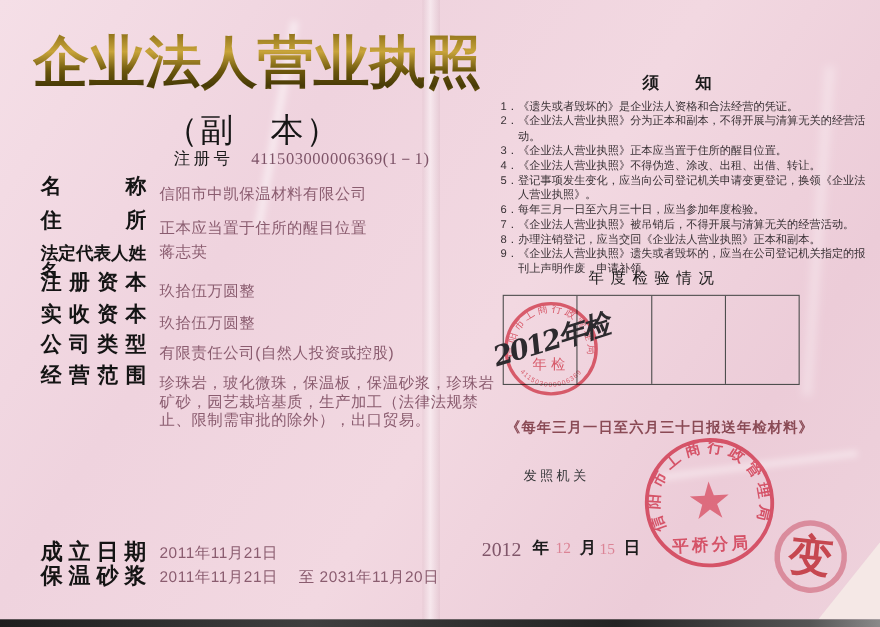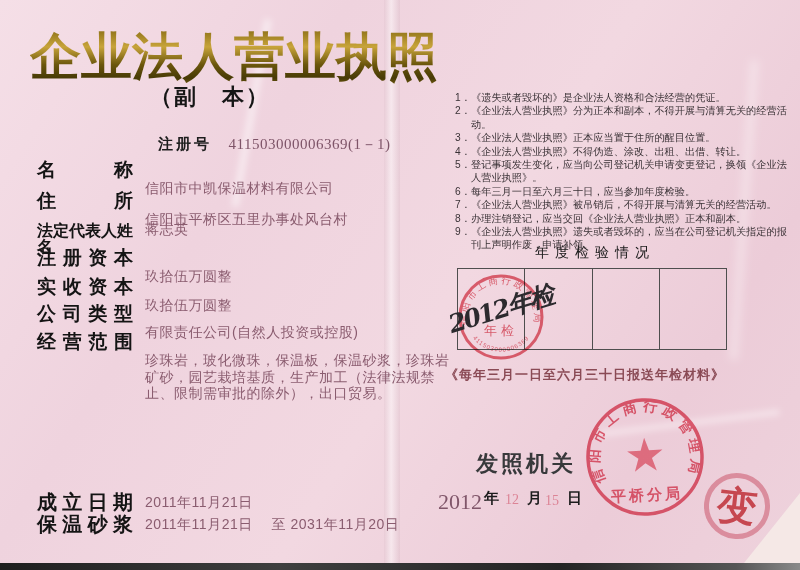--- a/index.html
+++ b/index.html
@@ -19,57 +19,57 @@
     background:linear-gradient(90deg,#1e1e1e,#3f3f3f 35%,#242424 70%,#555 92%,#8a8a8a);}
   .corner-wedge{position:absolute;right:0;bottom:7px;width:70px;height:70px;background:#f6eee9;
     clip-path:polygon(100% 0,100% 100%,20% 100%);opacity:.8;}
 
   
   .title{position:absolute;left:30px;top:28px;margin:0;font-size:51px;line-height:1.15;font-weight:900;
     letter-spacing:0px;white-space:nowrap;
     background:linear-gradient(180deg,#93761c 5%,#c8a43a 32%,#6b560c 62%,#473a06 85%,#7c6412 100%);
     -webkit-background-clip:text;background-clip:text;-webkit-text-fill-color:transparent;color:#6d590e;
     text-shadow:0 0 0 rgba(0,0,0,0);}
-  .subtitle{position:absolute;left:150px;top:82px;font-size:22px;font-weight:bold;color:#161616;letter-spacing:2px;}
+  .subtitle{position:absolute;left:150px;top:98px;font-size:30px;font-weight:normal;color:#161616;letter-spacing:2px;}
   .regrow{position:absolute;left:158px;top:135px;white-space:nowrap;}
-  .reg-label{font-size:15px;font-weight:bold;color:#1d1d1d;letter-spacing:3px;margin-top:48px;}
+  .reg-label{font-size:15px;font-weight:normal;color:#1d1d1d;letter-spacing:3px;margin-top:48px;}
   .reg-no{font-family:"Liberation Serif",serif;font-size:15px;color:#7e5468;margin-left:12px;letter-spacing:0.5px;}
 
   .frow{position:absolute;left:0;width:470px;}
   .flabel{position:absolute;left:37px;width:96px;font-size:19px;font-weight:bold;color:#141414;
     text-align:justify;text-align-last:justify;line-height:1;}
   .flabel.small{font-size:16px;top:4px;}
-  .fvalue{position:absolute;left:145px;top:20px;width:305px;font-size:14px;color:#8a5c6f;
+  .fvalue{position:absolute;left:145px;top:8px;width:305px;font-size:14px;color:#8a5c6f;
     line-height:16.5px;letter-spacing:0.5px;}
 
   .brow .flabel{font-size:20px;}
   .brow .fvalue{top:2px;width:330px;}
 
   
   .notice-head{position:absolute;left:455px;top:66px;width:330px;text-align:center;
     font-size:15px;font-weight:bold;color:#1a1a1a;letter-spacing:9px;}
   .notes{position:absolute;left:455px;top:91px;width:332px;}
   .note{display:flex;font-size:10.2px;line-height:13.4px;color:#3a3236;font-weight:500;}
   .note .n{width:16px;flex:none;}
   .note .t{flex:1;}
 
   .insp-head{position:absolute;left:455px;top:244px;width:280px;text-align:center;
     font-size:14px;font-weight:normal;color:#1a1a1a;letter-spacing:6px;}
   .insp-table{position:absolute;left:457px;top:268px;width:268px;height:80px;display:flex;
     border:1.5px solid #4e4e4e;}
   .insp-cell{flex:1;border-right:1.5px solid #4e4e4e;}
   .insp-cell:last-child{border-right:none;}
-  .footnote{position:absolute;left:445px;top:366px;width:310px;
+  .footnote{position:absolute;left:445px;top:380px;width:310px;text-align:center;
     font-size:13px;font-weight:bold;color:#8a4a55;letter-spacing:1px;}
 
-  .issuer-label{position:absolute;left:476px;top:449px;font-size:22px;font-weight:bold;
+  .issuer-label{position:absolute;left:476px;top:424px;font-size:12px;font-weight:normal;
     color:#38393b;letter-spacing:3px;}
 
   .date-part{position:absolute;white-space:nowrap;}
-  .d-year{left:438px;top:489px;font-family:"Liberation Serif",serif;font-size:22px;color:#80566a;}
+  .d-year{left:438px;top:489px;font-family:"Liberation Serif",serif;font-size:18px;color:#80566a;}
   .d-ylab{left:484px;top:489px;font-size:15px;font-weight:bold;color:#1c1c1c;}
   .d-month{left:505px;top:492px;font-family:"Liberation Serif",serif;font-size:14px;color:#dc8496;text-align:center;}
   .d-mlab{left:527px;top:489px;font-size:15px;font-weight:bold;color:#1c1c1c;}
   .d-day{left:545px;top:493px;font-family:"Liberation Serif",serif;font-size:14px;color:#dc8496;}
   .d-dlab{left:567px;top:489px;font-size:15px;font-weight:bold;color:#1c1c1c;}
 
   .stamp-annual{position:absolute;left:455px;top:271px;width:92px;height:92px;
     mix-blend-mode:multiply;opacity:.92;}
   .handwriting{position:absolute;left:447px;top:294px;width:100px;
     font-family:"DejaVu Serif",serif;font-style:italic;font-weight:bold;font-size:25px;
@@ -100,21 +100,21 @@
     <span class="reg-label">注册号</span>
     <span class="reg-no">411503000006369(1－1)</span>
   </div>
 
   <div class="frow" style="top:160px">
     <span class="flabel">名称</span>
     <span class="fvalue">信阳市中凯保温材料有限公司</span>
   </div>
   <div class="frow" style="top:191px">
     <span class="flabel">住所</span>
-    <span class="fvalue">信阳市平桥区五里办事处风台村</span>
+    <span class="fvalue">正本应当置于住所的醒目位置</span>
   </div>
   <div class="frow" style="top:219px">
     <span class="flabel small">法定代表人姓名</span>
     <span class="fvalue" style="top:2px">蒋志英</span>
   </div>
   <div class="frow" style="top:248px">
     <span class="flabel">注册资本</span>
     <span class="fvalue">玖拾伍万圆整</span>
   </div>
   <div class="frow" style="top:277px">
@@ -132,20 +132,21 @@
 
   <div class="frow brow" style="top:492px">
     <span class="flabel">成立日期</span>
     <span class="fvalue">2011年11月21日</span>
   </div>
   <div class="frow brow" style="top:514px">
     <span class="flabel">保温砂浆</span>
     <span class="fvalue">2011年11月21日　 至 2031年11月20日</span>
   </div>
 
+  <div class="notice-head">须　知</div>
   <div class="notes">
     <div class="note">
         <span class="n">1．</span>
         <span class="t">《遗失或者毁坏的》是企业法人资格和合法经营的凭证。</span>
       </div>
     <div class="note">
         <span class="n">2．</span>
         <span class="t">《企业法人营业执照》分为正本和副本，不得开展与清算无关的经营活动。</span>
       </div>
     <div class="note">

